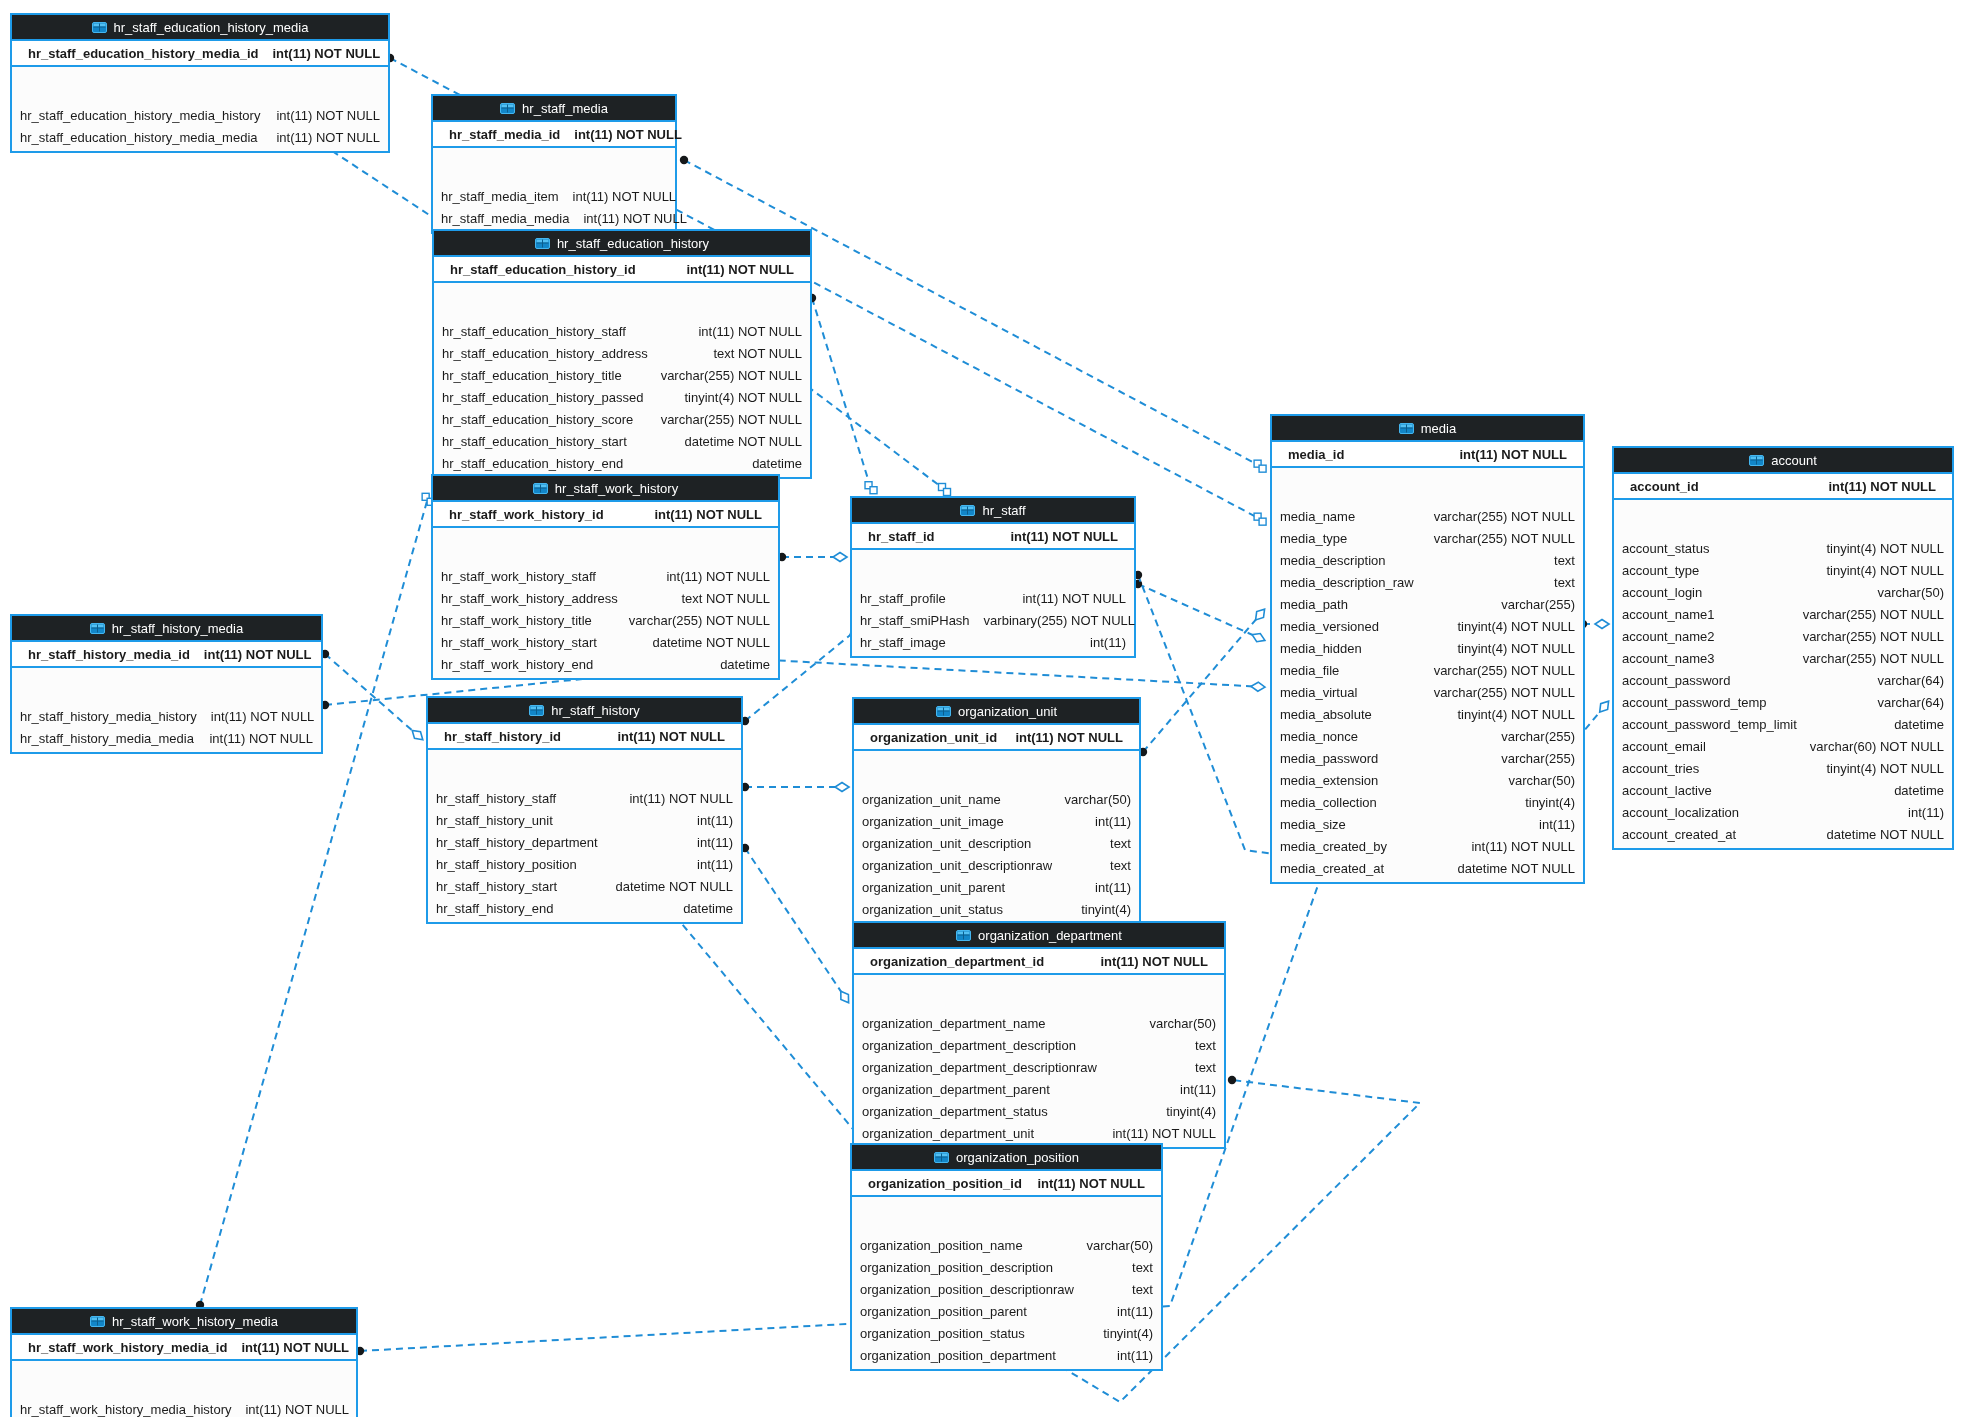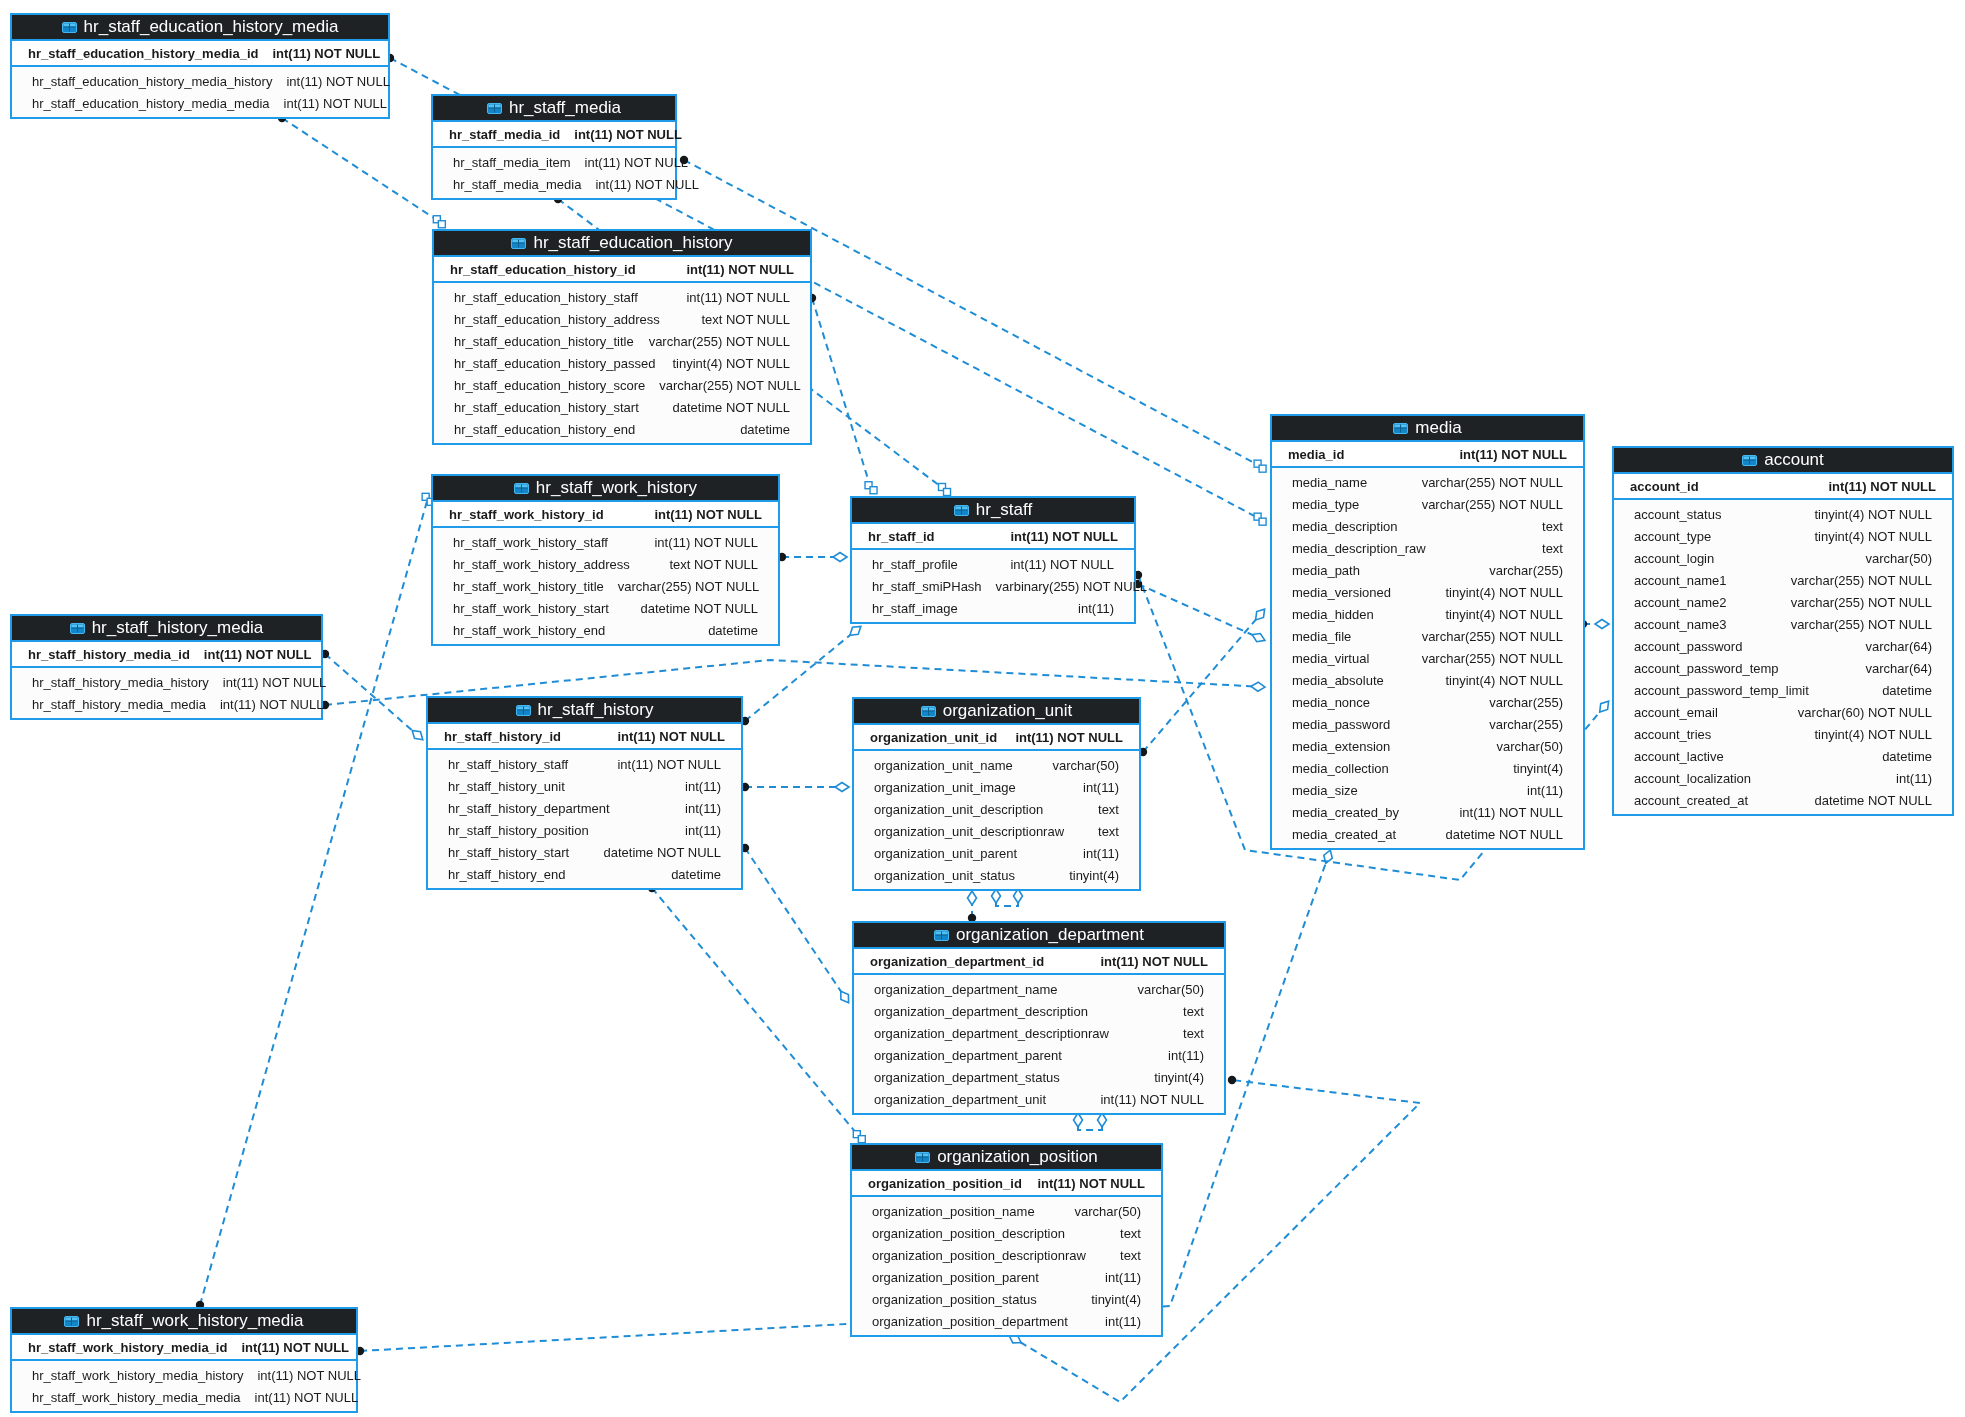--- a/index.html
+++ b/index.html
@@ -6,26 +6,26 @@
   body{font-family:"Liberation Sans",sans-serif;}
   .canvas{position:relative;width:1965px;height:1417px;background:var(--canvas,#fff);overflow:hidden;}
   #edges{position:absolute;left:0;top:0;z-index:0;}
   .edge{fill:none;stroke:var(--line,#1f8dd6);stroke-width:2;stroke-dasharray:7 5;}
   .marker-diamond{fill:#ffffff;stroke:var(--line,#1f8dd6);stroke-width:1.6;}
   .marker-square{fill:#ffffff;stroke:var(--line,#1f8dd6);stroke-width:1.4;}
   .marker-dot{fill:var(--dot,#15181a);stroke:none;}
   .table{position:absolute;z-index:1;background:#fcfcfc;border:2px solid var(--border,#1e9be9);
          font-size:13px;color:var(--rowtext,#1b1b1b);box-sizing:border-box;}
   .thead{height:24px;background:var(--headbg,#1e2224);color:#ffffff;display:flex;align-items:center;
-         justify-content:center;gap:7px;font-size:17px;border-bottom:2px solid var(--border,#1e9be9);
+         justify-content:center;gap:7px;font-size:13px;border-bottom:2px solid var(--border,#1e9be9);
          white-space:nowrap;overflow:hidden;}
   .ticon{display:flex;align-items:center;flex:0 0 auto;}
   .pkrow{height:24px;display:flex;align-items:center;justify-content:space-between;padding:0 16px;
          font-weight:bold;background:#ffffff;border-bottom:2px solid var(--border,#1e9be9);white-space:nowrap;}
-  .tbody{padding:3px 12px;}
+  .tbody{padding:3px 0;margin-top:34px;}
   .frow{height:22px;display:flex;align-items:center;justify-content:space-between;padding:0 8px;white-space:nowrap;}
   .fname{margin-right:14px;}
   .ftype{text-align:right;}
 </style>
 </head>
 <body>
 
 <div class="canvas">
   <svg id="edges" width="1965" height="1417">
       <polyline points="282,118 443,224" class="edge"></polyline>

